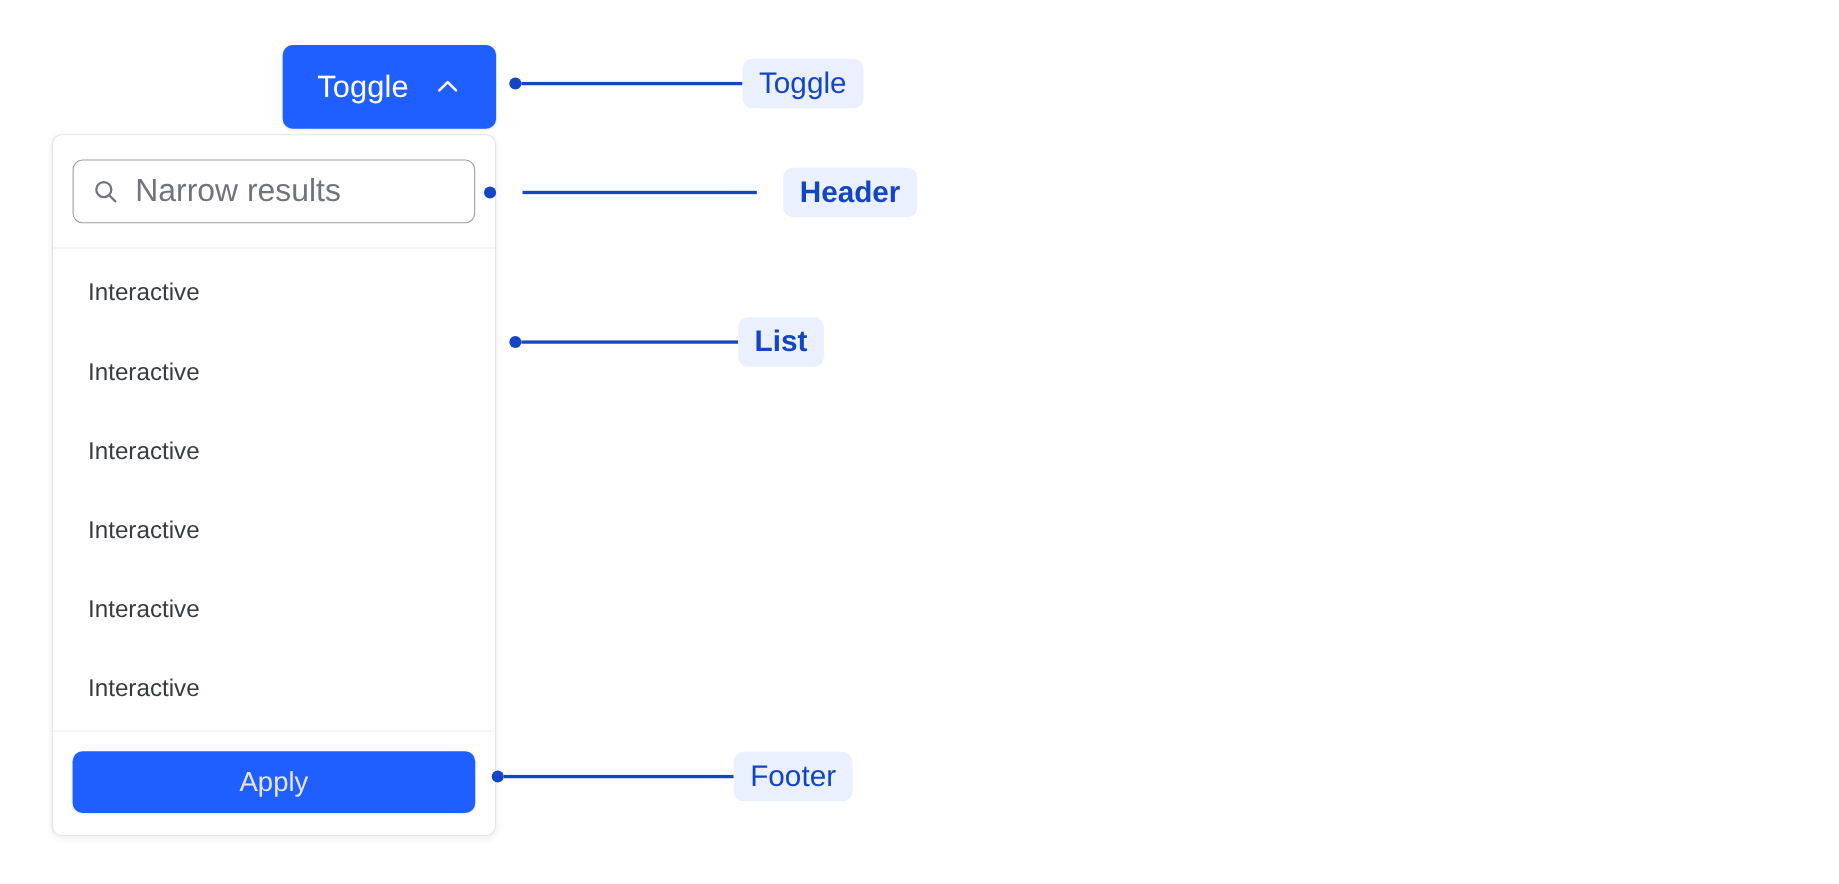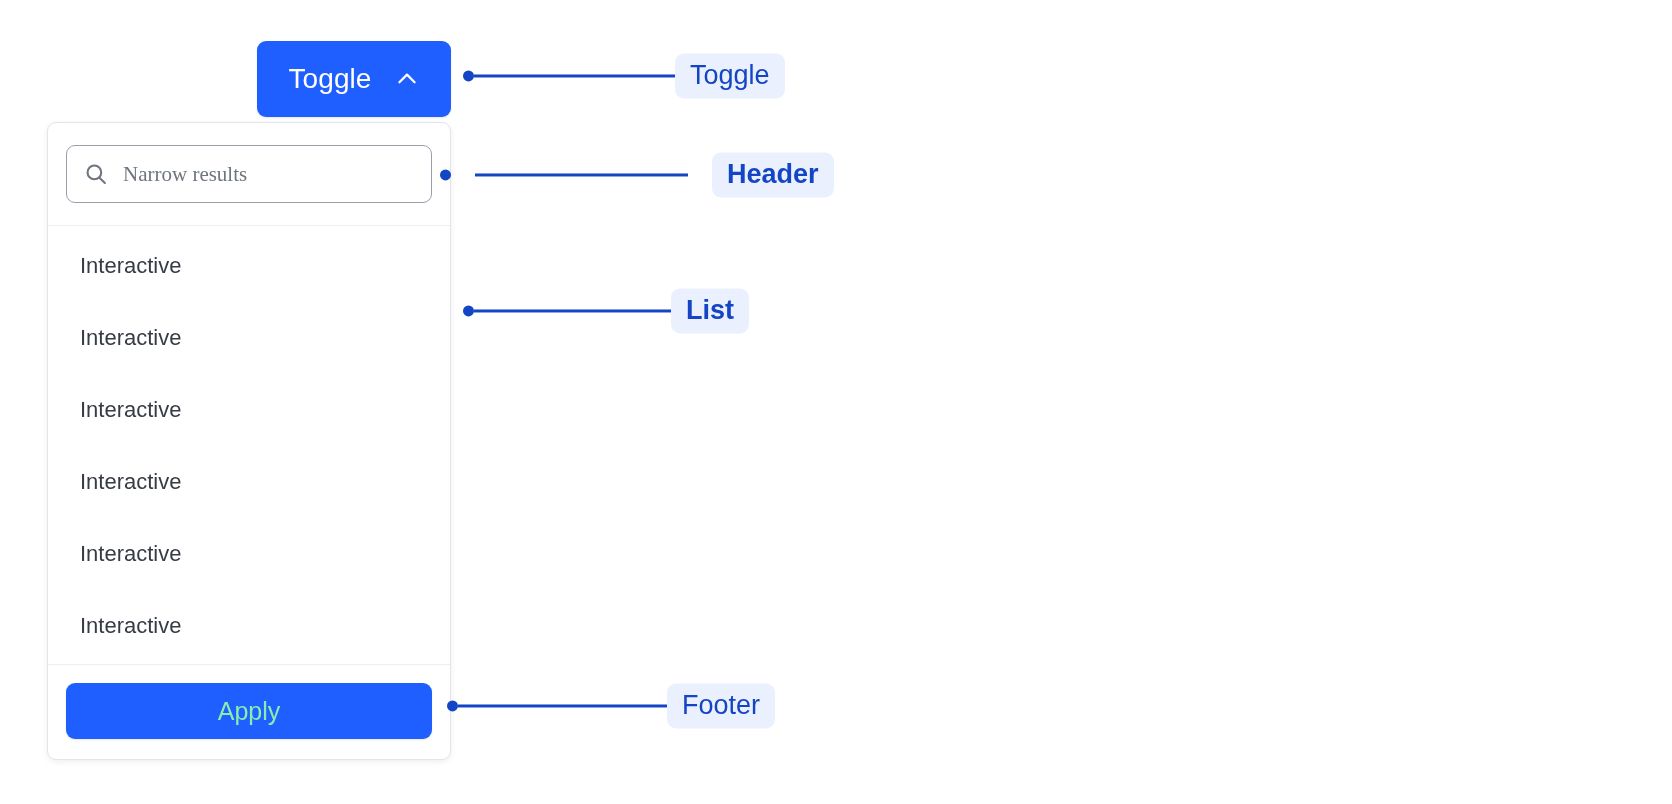--- a/index.html
+++ b/index.html
@@ -76,22 +76,22 @@
     border: 1px solid #9aa0aa;
     border-radius: 9px;
     background: #ffffff;
   }
   .search-box .search-icon { flex: 0 0 auto; width: 26px; height: 26px; display: block; }
   .search-input {
     flex: 1 1 auto;
     border: none;
     outline: none;
     background: transparent;
-    font-family: Liberation Serif, serif;
-    font-size: 21px;
+    font-family: Liberation Sans, sans-serif;
+    font-size: 29px;
     color: #7f1d1d;
     padding: 0;
     min-width: 0;
   }
   .search-input::placeholder { color: #6f757e; opacity: 1; }
 
   
   .panel-list {
     flex: 1 1 auto;
     overflow: hidden;
@@ -112,21 +112,21 @@
   .panel-footer {
     flex: 0 0 auto;
     border-top: 1px solid #eceef2;
     padding: 18px 18px 20px 18px;
   }
   .apply-button {
     display: block;
     width: 100%;
     height: 56px;
     background: #1f5eff;
-    color: #86efac;
+    color: #e5e5e5;
     border: none;
     border-radius: 9px;
     font-family: "Liberation Sans", sans-serif;
     font-size: 25px;
     cursor: pointer;
     box-shadow: 0 1px 2px rgba(16,24,40,0.10);
   }
 
   
   .annotation { position: absolute; display: flex; align-items: center; }

